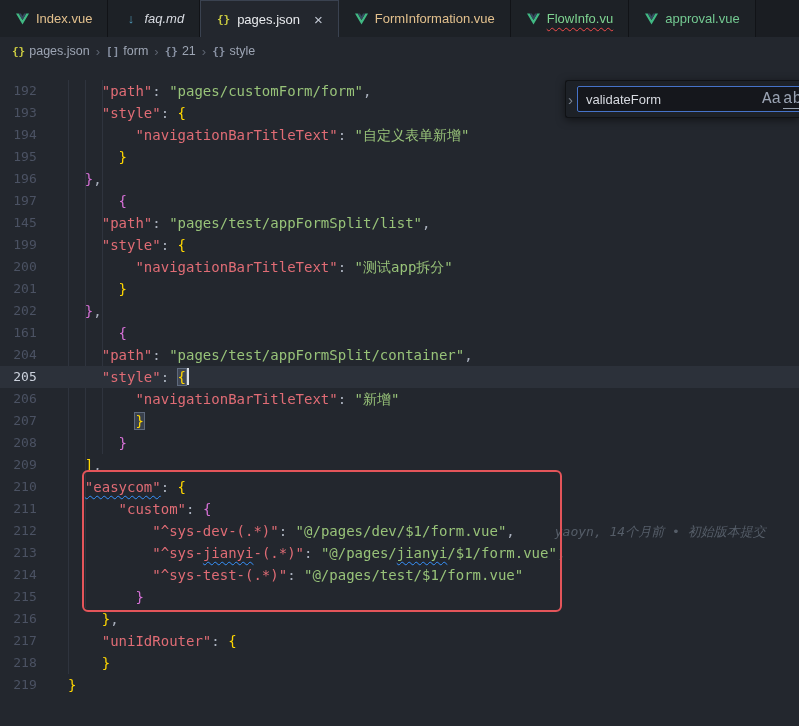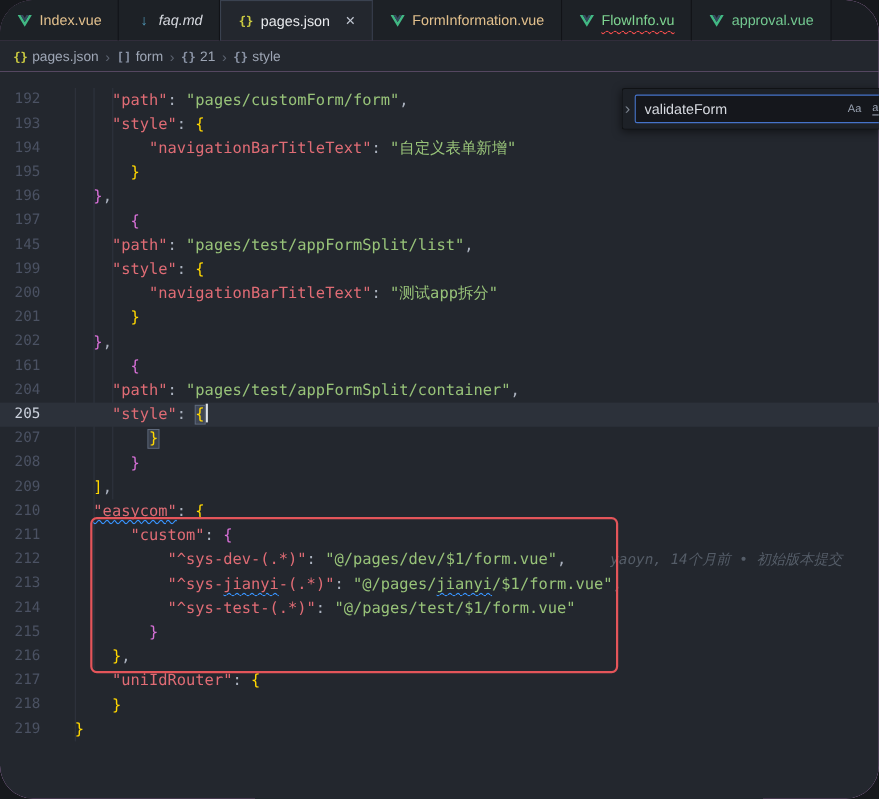--- a/index.html
+++ b/index.html
@@ -1,18 +1,18 @@
 <!DOCTYPE html>
 <html><head>
 <meta charset="utf-8">
 <style>
   * { margin:0; padding:0; box-sizing:border-box; }
   html,body { background:#16181c; }
   body { width:799px; height:726px; overflow:hidden; font-family:"Liberation Sans", sans-serif; }
-  .app { position:relative; width:799px; height:726px; background:#f0abfc; overflow:hidden;border-radius:30px; }
+  .app { position:relative; width:799px; height:726px; background:#7f1d1d; overflow:hidden; }
 
   
   .tabbar { display:flex; height:37px; background:#1a1d22; overflow:hidden; }
   .tab { display:flex; align-items:center; gap:6px; padding:0 15px; height:100%;
          background:#1d2126; border-right:1px solid #111317; font-size:13px; white-space:nowrap;
          color:#9da5b4; cursor:pointer; flex:0 0 auto; }
   .tab.active { background:#23272e; border:1px solid #3a4250; border-bottom:none; }
   .tab-label.italic { font-style:italic; }
   .tab-label.err-squiggle { text-decoration:underline wavy #f14c4c 1px; text-underline-offset:4px; }
   .tab-icon { display:inline-flex; align-items:center; width:15px; justify-content:center; }
@@ -55,22 +55,22 @@
 
   
   .find { position:absolute; top:80px; right:0; width:234px; height:38px; z-index:10;
           background:#1d2127; border:1px solid #101215; border-right:none; border-radius:3px 0 0 3px;
           box-shadow:0 2px 8px rgba(0,0,0,.5); display:flex; align-items:center; padding:0 4px 0 2px; gap:4px; }
   .find-chevron { color:#7d8590; font-size:15px; width:13px; text-align:center; cursor:pointer; }
   .find-input-box { flex:1; display:flex; align-items:center; height:26px; background:#15171c;
           border:1px solid #4673c9; border-radius:2px; padding:0 3px 0 8px; }
   .find-input { flex:1; min-width:20px; background:transparent; border:none; outline:none;
           color:#d7dae0; font-size:13px; font-family:"Liberation Sans",sans-serif; }
-  .find-toggle { width:21px; height:21px; display:flex; align-items:center; justify-content:flex-end;
-          color:#9aa3b2; font-size:10px; font-family:Liberation Sans, sans-serif; border-radius:3px; cursor:pointer; }
+  .find-toggle { width:21px; height:21px; display:flex; align-items:center; justify-content:flex-start;
+          color:#9aa3b2; font-size:16px; font-family:Liberation Mono, monospace; border-radius:3px; cursor:pointer; }
   .find-toggle.underline span { border-bottom:1px solid #9aa3b2; }
 </style>
 </head>
 <body>
 
 <div class="app">
 
   <div class="tabbar">
       <div class="tab">
         <span class="tab-icon">
@@ -198,20 +198,24 @@
           <span class="num">161</span>
           <span class="code"><span class="tk-w">      </span><span class="tk-o">{</span></span>
         </div>
         <div class="row">
           <span class="num">204</span>
           <span class="code"><span class="tk-w">    </span><span class="tk-k">"path"</span><span class="tk-p">: </span><span class="tk-s">"pages/test/appFormSplit/container"</span><span class="tk-p">,</span></span>
         </div>
         <div class="row current">
           <span class="num">205</span>
           <span class="code"><span class="tk-w">    </span><span class="tk-k">"style"</span><span class="tk-p">: </span><span class="tk-g match">{</span><span class="cursor"></span></span>
+        </div>
+        <div class="row">
+          <span class="num">206</span>
+          <span class="code"><span class="tk-w">        </span><span class="tk-k">"navigationBarTitleText"</span><span class="tk-p">: </span><span class="tk-s">"新增"</span></span>
         </div>
         <div class="row">
           <span class="num">207</span>
           <span class="code"><span class="tk-w">        </span><span class="tk-g match">}</span></span>
         </div>
         <div class="row">
           <span class="num">208</span>
           <span class="code"><span class="tk-w">      </span><span class="tk-o">}</span></span>
         </div>
         <div class="row">

